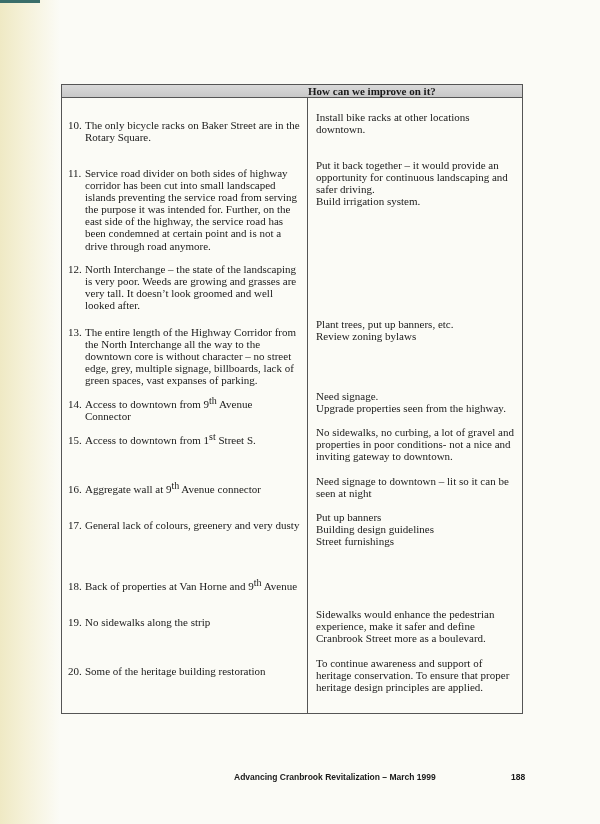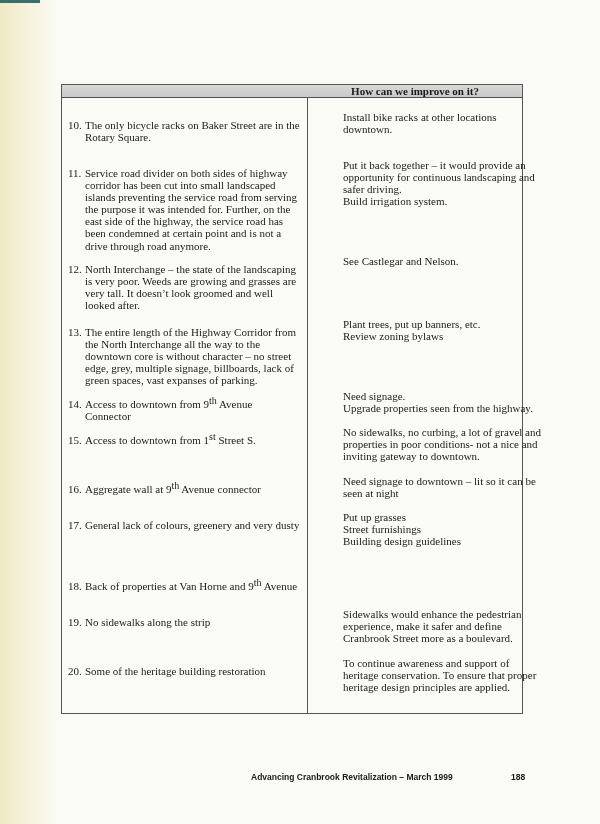--- a/index.html
+++ b/index.html
@@ -26,30 +26,30 @@
       position: absolute; left: 245px; top: 0; width: 1px; height: 100%;
       background: #555;
     }
     .header {
       position: absolute; left: 0; top: 0; width: 100%; height: 12px;
       background: linear-gradient(#d9d9d9, #c8c8c8);
       border-bottom: 1px solid #555;
       font-weight: bold; font-size: 11px; line-height: 12px;
     }
     .header .h-left { position: absolute; left: 0; width: 245px; text-align: center; }
-    .header .h-right { position: absolute; left: 246px; right: 0; text-align: center; }
+    .header .h-right { position: absolute; left: 246px; right: 0; }
     .row { position: absolute; left: 0; width: 100%; font-size: 11px; line-height: 12.1px; }
     .row .left { position: absolute; left: 6px; width: 232px; margin-top: 8px; }
     .row .left .num { position: absolute; left: 0; top: 0; }
     .row .left .txt { margin-left: 17px; display: block; }
-    .row .right { position: absolute; left: 254px; width: 200px; margin-left: 27px; }
+    .row .right { position: absolute; left: 254px; width: 200px; }
     .row .right .line { display: block; }
     sup { font-size: 10px; line-height: 0; vertical-align: 4px; }
     .footer-title {
-      position: absolute; left: 251px; top: 772px;
+      position: absolute; left: 234px; top: 772px;
       font-family: "Liberation Sans", sans-serif; font-weight: bold; font-size: 8.5px;
     }
     .footer-page {
       position: absolute; left: 511px; top: 772px;
       font-family: "Liberation Sans", sans-serif; font-weight: bold; font-size: 8.5px;
     }
   </style>
 </head>
 <body>
 
@@ -82,21 +82,20 @@
       <span class="line">Build irrigation system.</span>
     </div>
   </div>
 
   <div class="row" style="top:170px">
     <div class="left">
       <span class="num">12.</span>
       <span class="txt">North Interchange – the state of the landscaping is very poor. Weeds are growing and grasses are very tall. It doesn’t look groomed and well looked after.</span>
     </div>
     <div class="right">
-      <span class="line">See Castlegar and Nelson.</span>
     </div>
   </div>
 
   <div class="row" style="top:233px">
     <div class="left">
       <span class="num">13.</span>
       <span class="txt">The entire length of the Highway Corridor from the North Interchange all the way to the downtown core is without character – no street edge, grey, multiple signage, billboards, lack of green spaces, vast expanses of parking.</span>
     </div>
     <div class="right">
       <span class="line">Plant trees, put up banners, etc.</span>
@@ -134,23 +133,23 @@
       <span class="line">Need signage to downtown – lit so it can be seen at night</span>
     </div>
   </div>
 
   <div class="row" style="top:426px">
     <div class="left">
       <span class="num">17.</span>
       <span class="txt">General lack of colours, greenery and very dusty</span>
     </div>
     <div class="right">
-      <span class="line">Put up grasses</span>
+      <span class="line">Put up banners</span>
+      <span class="line">Building design guidelines</span>
       <span class="line">Street furnishings</span>
-      <span class="line">Building design guidelines</span>
     </div>
   </div>
 
   <div class="row" style="top:487px">
     <div class="left">
       <span class="num">18.</span>
       <span class="txt"><span>Back of properties at Van Horne and 9</span><sup>th</sup><span> Avenue</span></span>
     </div>
     <div class="right">
     </div>

